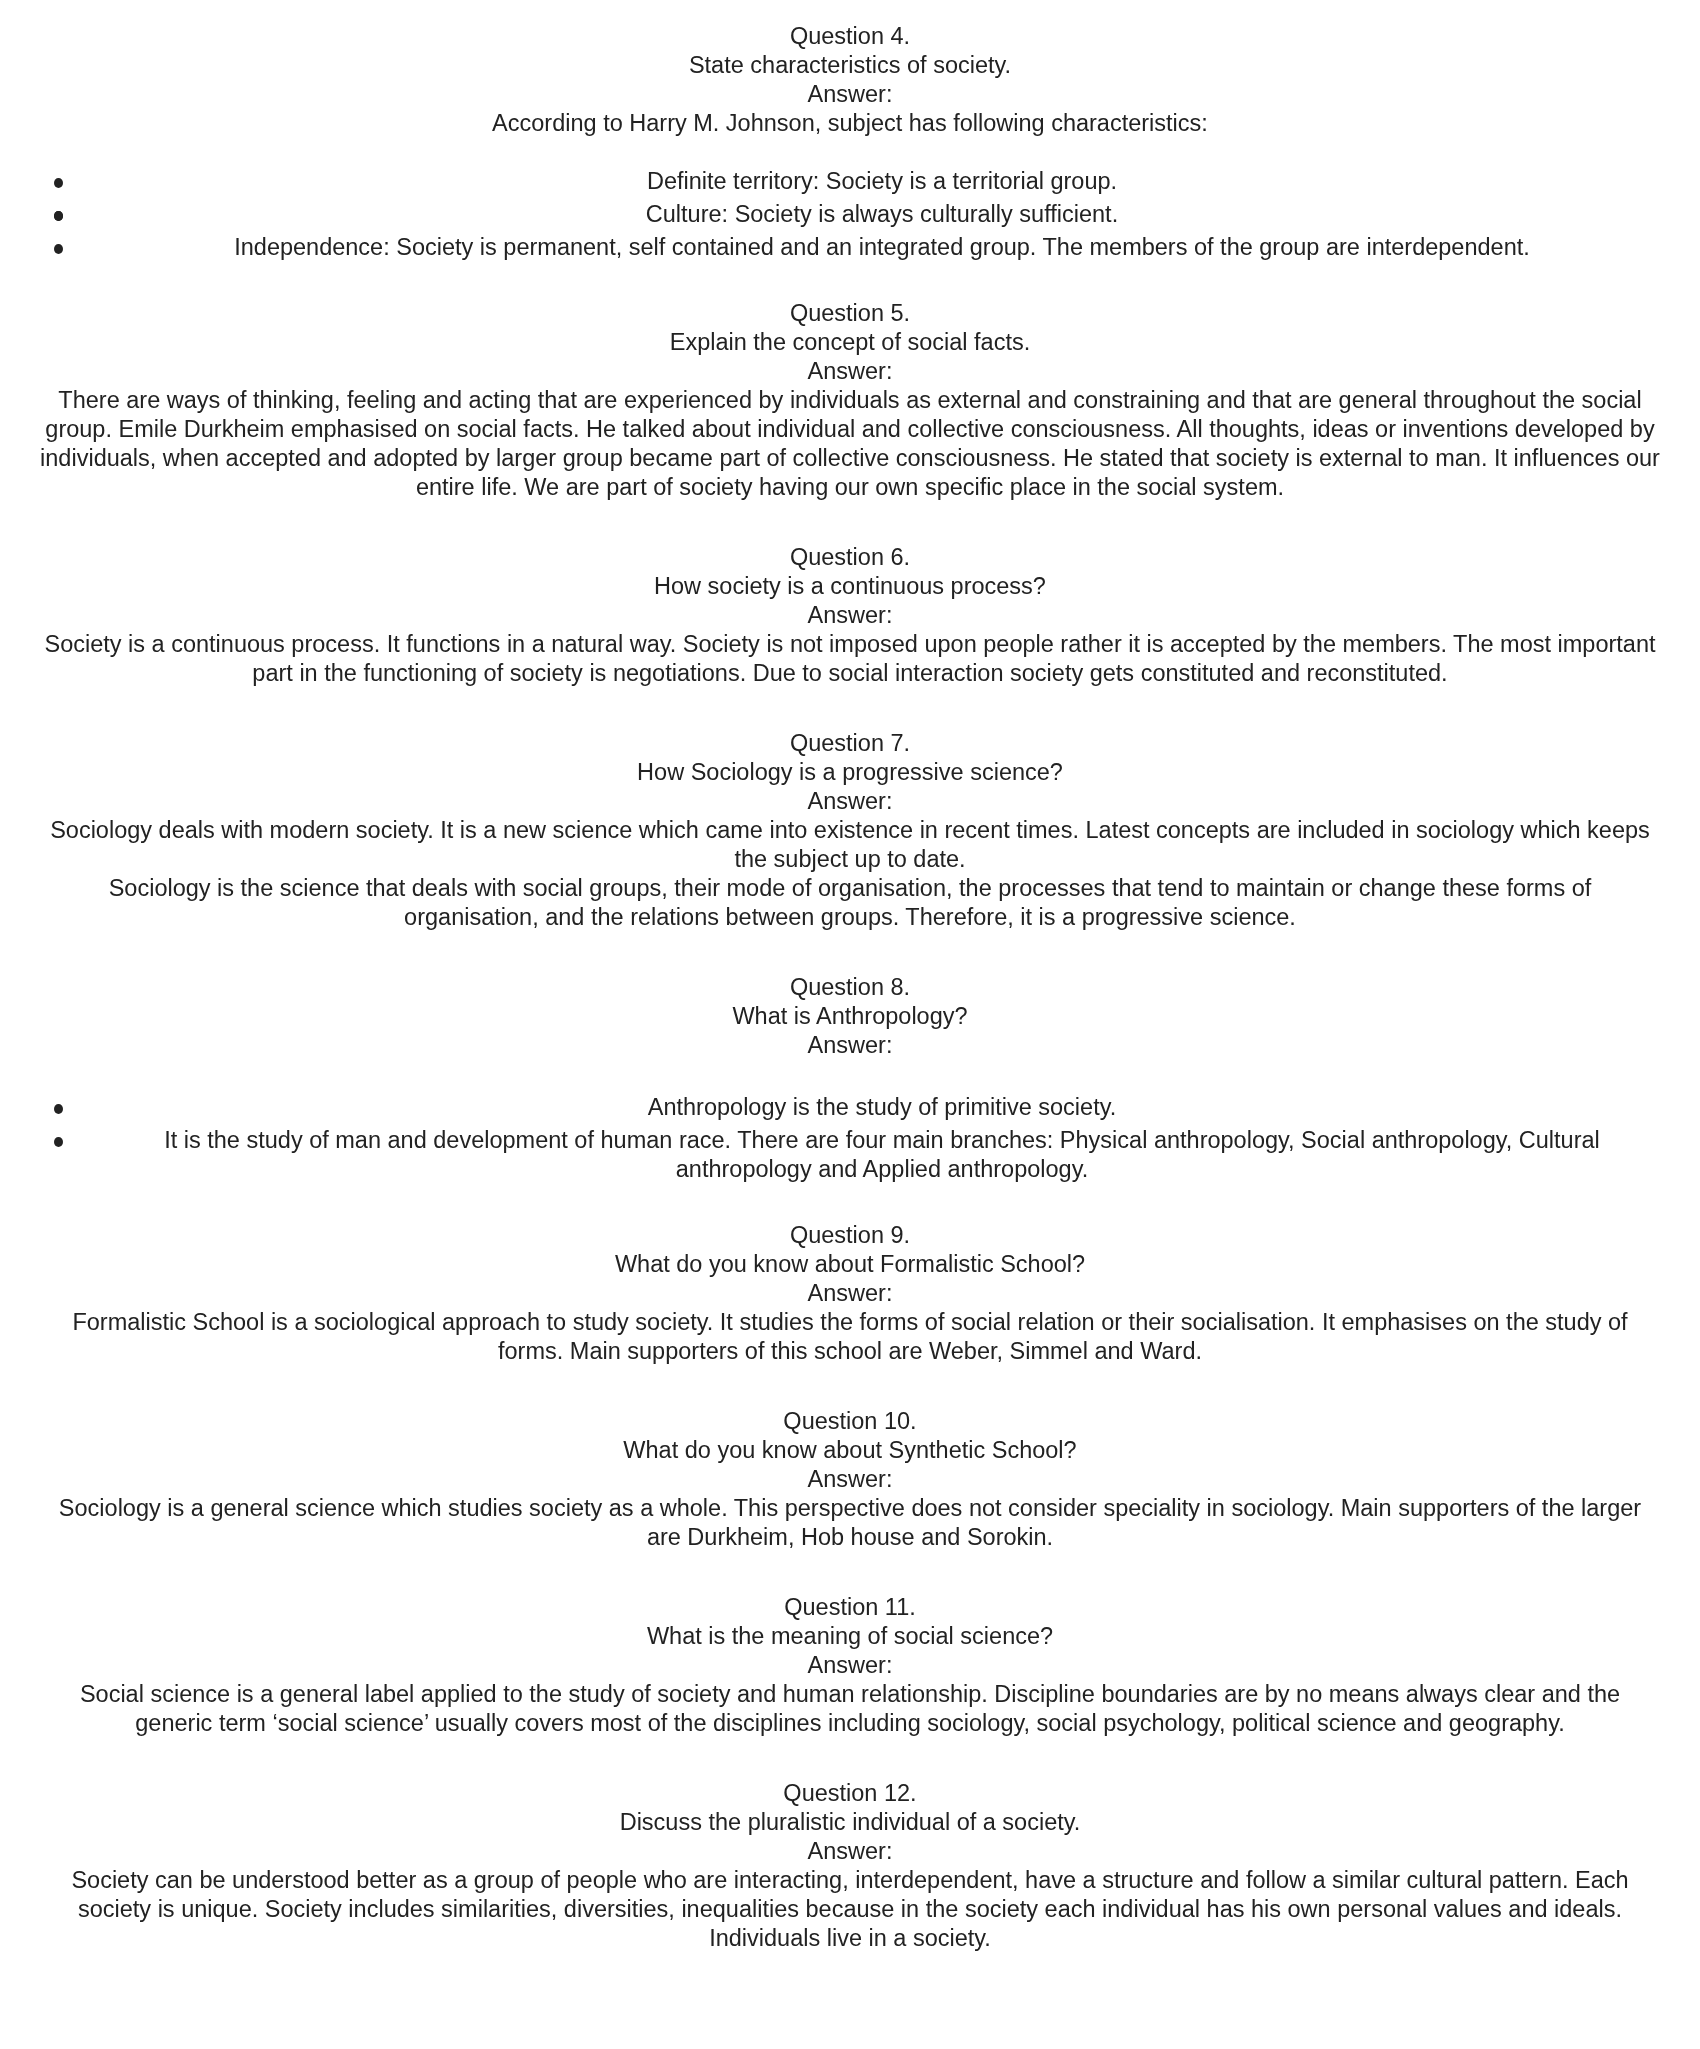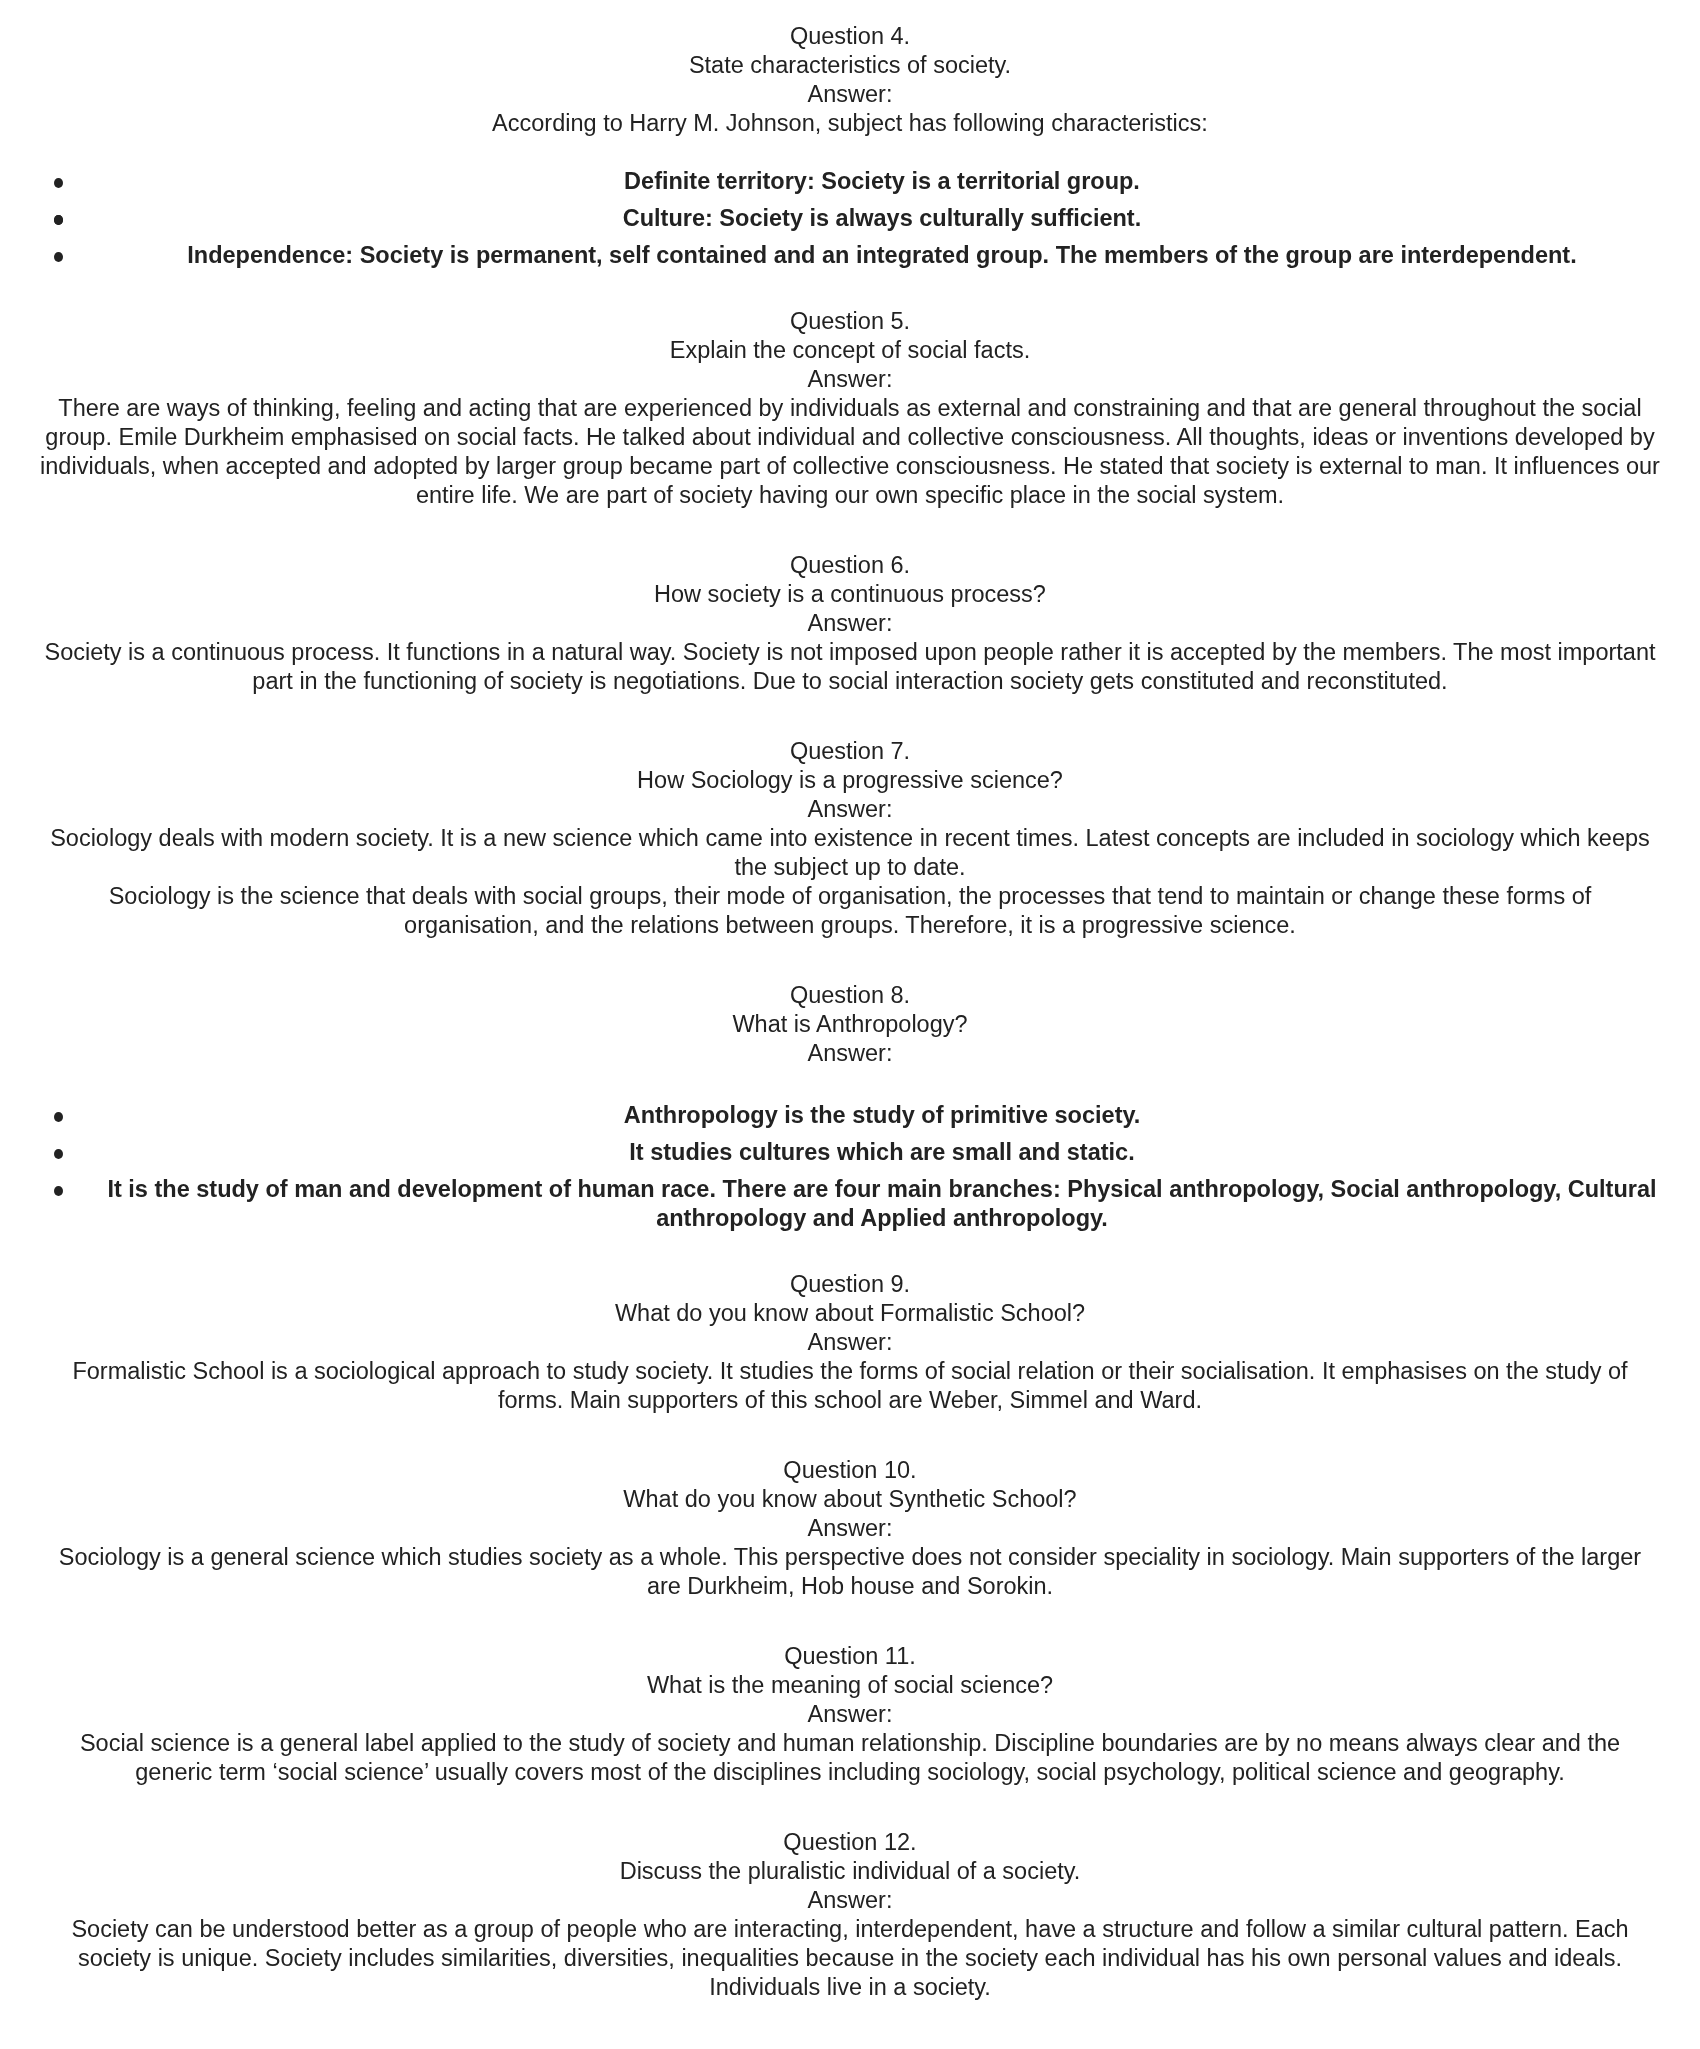--- a/index.html
+++ b/index.html
@@ -9,21 +9,21 @@
       overflow: hidden;
       font-family: "Liberation Sans", sans-serif;
       font-size: 23.5px;
       line-height: 29px;
       color: #222222;
     }
     .page { position: relative; padding: 22px 40px 0 40px; text-align: center; }
     .qa { margin: 0 0 41px 0; }
     .qa p { margin: 0; }
     .qa ul.bullets { margin: 29px 0 0 0; padding: 0 0 0 64px; list-style: none; }
-    .qa ul.bullets li { position: relative; margin: 8px 0 4px 0; font-weight: bold; }
+    .qa ul.bullets li { position: relative; margin: 0 0 4px 0; }
     .qa ul.bullets li .dot {
       position: absolute; left: -50px; top: 11px;
       width: 9px; height: 10px; border-radius: 50%; background: #222222;
     }
     .q4 { margin-bottom: 37px; }
     .q5 { margin-bottom: 41px; }
     .q8 ul.bullets { margin-top: 33px; }
     .q8 { margin-bottom: 37px; }
   </style>
 </head>
@@ -65,21 +65,20 @@
     <p>Sociology deals with modern society. It is a new science which came into existence in recent times. Latest concepts are included in sociology which keeps the subject up to date.</p>
     <p>Sociology is the science that deals with social groups, their mode of organisation, the processes that tend to maintain or change these forms of organisation, and the relations between groups. Therefore, it is a progressive science.</p>
   </section>
 
   <section class="qa q8">
     <p>Question 8.</p>
     <p>What is Anthropology?</p>
     <p>Answer:</p>
     <ul class="bullets">
       <li><span class="dot"></span><span>Anthropology is the study of primitive society.</span></li>
-      <li><span class="dot"></span><span>It studies cultures which are small and static.</span></li>
       <li><span class="dot"></span><span>It is the study of man and development of human race. There are four main branches: Physical anthropology, Social anthropology, Cultural anthropology and Applied anthropology.</span></li>
     </ul>
   </section>
 
   <section class="qa">
     <p>Question 9.</p>
     <p>What do you know about Formalistic School?</p>
     <p>Answer:</p>
     <p>Formalistic School is a sociological approach to study society. It studies the forms of social relation or their socialisation. It emphasises on the study of forms. Main supporters of this school are Weber, Simmel and Ward.</p>
   </section>

